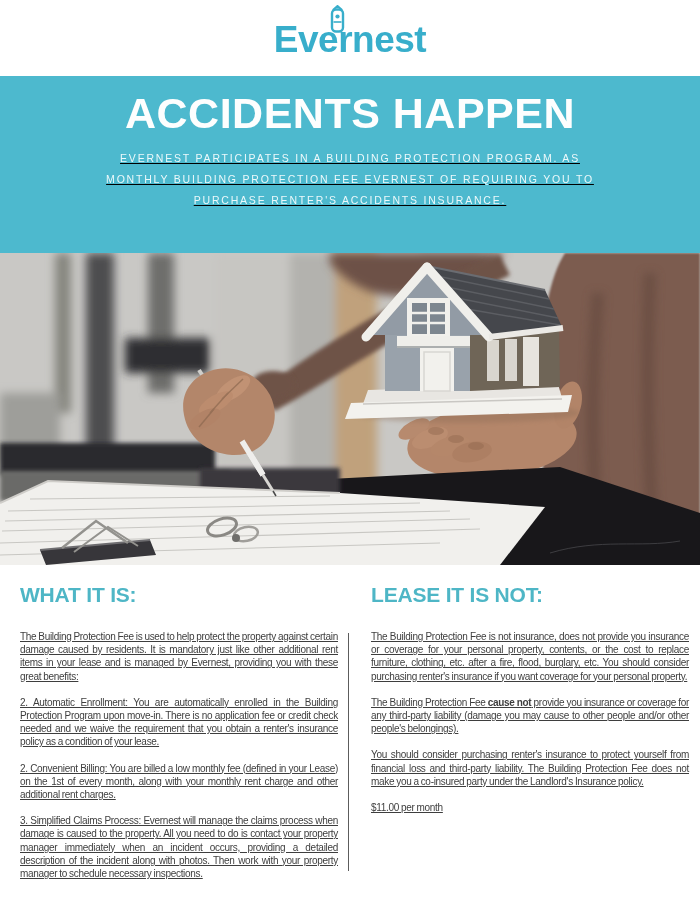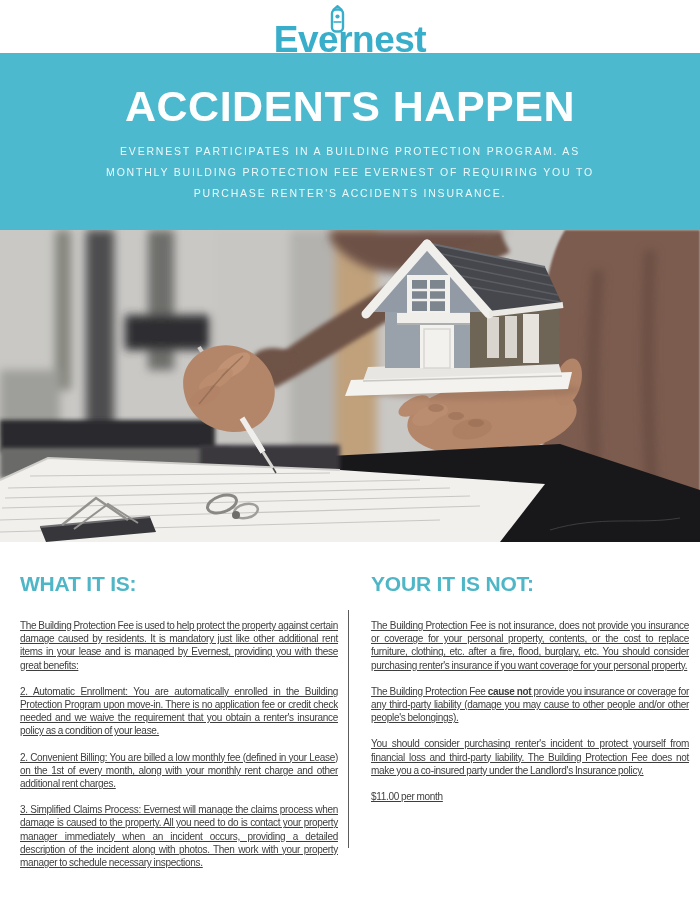--- a/index.html
+++ b/index.html
@@ -2,43 +2,43 @@
 <html><head>
 <meta charset="utf-8">
 <style>
   * { margin:0; padding:0; box-sizing:border-box; }
   html,body { width:700px; }
   body {
     width:700px; height:906px; background:#ffffff; overflow:hidden;
     font-family:"Liberation Sans", sans-serif; position:relative;
   }
   
-  .header { position:relative; width:700px; height:53px; background:#ffffff; }
+  .header { position:relative; width:700px; height:76px; background:#ffffff; }
   .wordmark {
     position:absolute; top:20px; left:0; width:700px; text-align:center;
     font-size:37px; line-height:40px; font-weight:700; letter-spacing:-0.5px;
     color:#38aecb;
   }
   .birdhouse { position:absolute; left:329px; top:5px; width:17px; height:29px; }
   
-  .banner { width:700px; height:177px; background:#4db9ce; padding-top:31px; }
+  .banner { width:700px; height:177px; background:#4db9ce; padding-top:15px; }
   .banner-title {
     text-align:center; color:#fdfefe; font-weight:700; font-size:43px;
     line-height:44px; letter-spacing:0.5px;
   }
-  .banner-copy { margin-top:13px; }
+  .banner-copy { margin-top:13px;text-decoration:underline; }
   .banner-line {
     text-align:center; color:#ecf9fb; font-size:10.5px; line-height:21px;
     letter-spacing:1.8px; font-weight:400;
   }
   
   .photo { width:700px; height:312px; display:block; background:#c9c8c5; }
   
   .content { position:relative; width:700px; height:349px; background:#ffffff; }
-  .col { position:absolute; top:31px; width:318px; }
+  .col { position:absolute; top:19px; width:318px; }
   .col-left { left:20px; }
   .col-right { left:371px; }
   .col h2 {
     color:#4eb6c6; font-size:21px; line-height:22px; font-weight:700;
     letter-spacing:-0.2px; margin:0 0 24px 0;
   }
   .col p, .price {
     color:#3e3e3e; font-size:10px; line-height:13.2px; letter-spacing:-0.3px;
     word-spacing:-0.5px; text-align:justify; margin:0 0 13px 0;text-decoration:underline;
   }
@@ -220,19 +220,19 @@
 
   <div class="col col-left">
     <h2>WHAT IT IS:</h2>
     <p>The Building Protection Fee is used to help protect the property against certain damage caused by residents. It is mandatory just like other additional rent items in your lease and is managed by Evernest, providing you with these great benefits:</p>
     <p>2. Automatic Enrollment: You are automatically enrolled in the Building Protection Program upon move-in. There is no application fee or credit check needed and we waive the requirement that you obtain a renter's insurance policy as a condition of your lease.</p>
     <p>2. Convenient Billing: You are billed a low monthly fee (defined in your Lease) on the 1st of every month, along with your monthly rent charge and other additional rent charges.</p>
     <p>3. Simplified Claims Process: Evernest will manage the claims process when damage is caused to the property. All you need to do is contact your property manager immediately when an incident occurs, providing a detailed description of the incident along with photos. Then work with your property manager to schedule necessary inspections.</p>
   </div>
 
   <div class="col col-right">
-    <h2>YOUR IT IS NOT:</h2>
+    <h2>LEASE IT IS NOT:</h2>
     <p>The Building Protection Fee is not insurance, does not provide you insurance or coverage for your personal property, contents, or the cost to replace furniture, clothing, etc. after a fire, flood, burglary, etc. You should consider purchasing renter's insurance if you want coverage for your personal property.</p>
     <p><span>The Building Protection Fee </span><span class="b">cause not</span><span> provide you insurance or coverage for any third-party liability (damage you may cause to other people and/or other people's belongings).</span></p>
-    <p>You should consider purchasing renter's incident to protect yourself from financial loss and third-party liability. The Building Protection Fee does not make you a co-insured party under the Landlord's Insurance policy.</p>
+    <p>You should consider purchasing renter's insurance to protect yourself from financial loss and third-party liability. The Building Protection Fee does not make you a co-insured party under the Landlord's Insurance policy.</p>
     <div class="price">$11.00 per month</div>
   </div>
 </div>
 
 </body></html>

